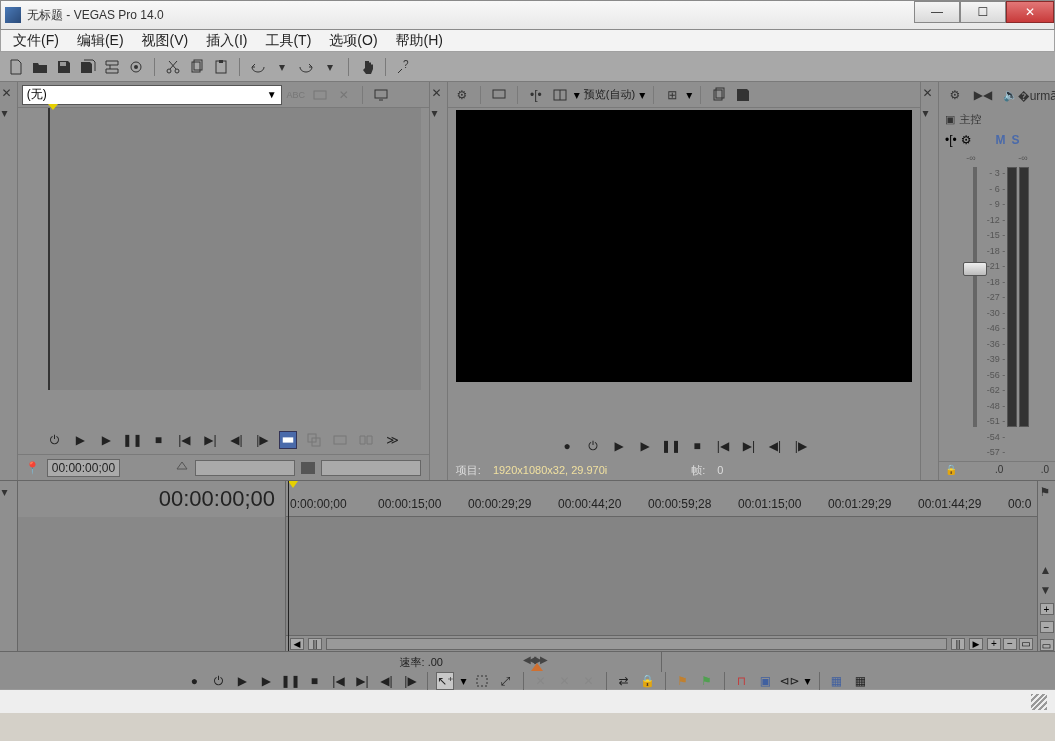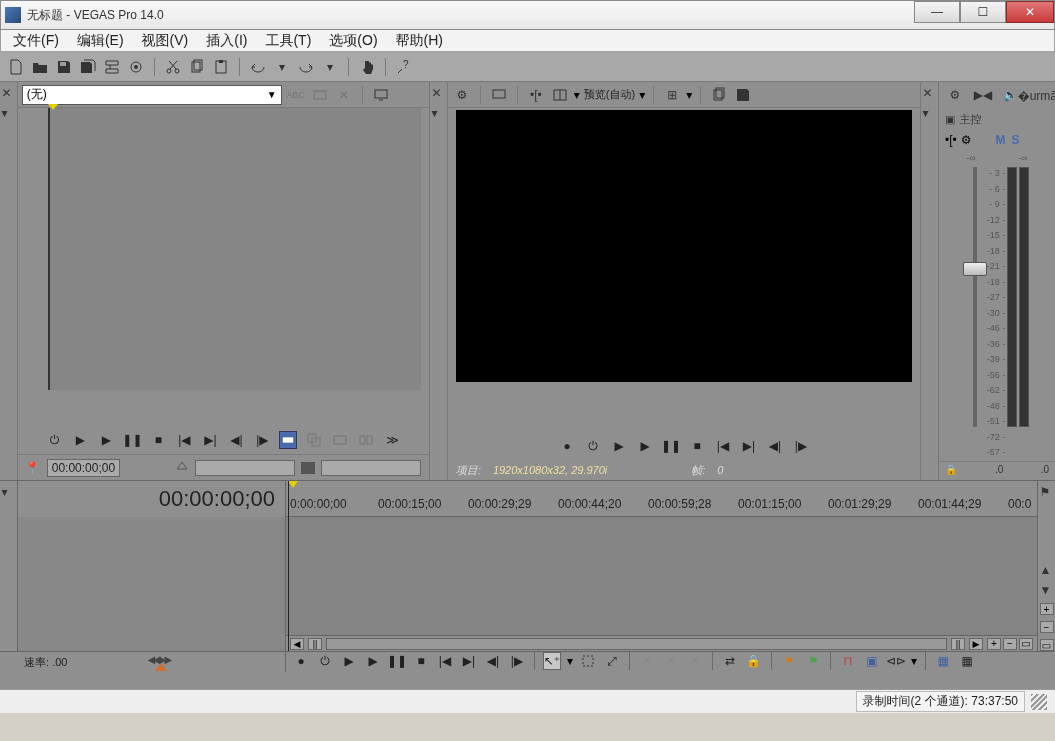--- a/index.html
+++ b/index.html
@@ -39,21 +39,21 @@
 
 .panel-body { flex:1; background:#8f8f8f; position:relative; }
 .trimmer-view { height: 282px; margin: 0 8px 0 30px; background:#868686; border-left:2px solid #333; position:relative; }
 .trimmer-view::before { content:''; position:absolute; left:-2px; top:-4px; width:0; height:0; border-left:5px solid transparent; border-right:5px solid transparent; border-top:6px solid #e6d000; }
 .preview-view { height: 272px; margin: 2px 8px; background:#000; }
 
 .transport { height: 28px; display:flex; align-items:center; justify-content:center; gap:8px; }
 .transport .tbtn { width:18px; height:18px; display:flex; align-items:center; justify-content:center; color:#222; }
 .rec-dot { color:#b03030; }
 
-.info-row { display:flex; align-items:center; padding: 2px 8px; gap:12px; font-size:11px; color:#ddd; height:20px;font-style:italic; }
+.info-row { display:flex; align-items:center; padding: 2px 8px; gap:12px; font-size:11px; color:#ddd; height:20px; }
 .info-row .val { color:#f0e0a0; }
 .info-row .dim { color:#b0a060; }
 
 .trimmer-status { height: 26px; display:flex; align-items:center; padding:0 8px; gap:6px; background:#8f8f8f; border-top:1px solid #7a7a7a;}
 .time-box { background:#aaa; border:1px solid #666; padding:1px 4px; font-size:12px; color:#222; }
 .input-box { background:#aaa; border:1px solid #666; height:16px; width:100px; }
 .thumb-ico { width:14px; height:12px; background:#555; }
 
 
 .mixer-toolbar { height:26px; display:flex; align-items:center; padding:0 6px; gap:8px; }
@@ -83,21 +83,21 @@
 .ruler-ticks { position:absolute; left:0; right:0; top:16px; display:flex; }
 .tick { position:absolute; font-size:12px; color:#222; top:0; }
 .tl-canvas { flex:1; background:#848484; }
 .tl-hscroll { height:16px; background:#8f8f8f; border-top:1px solid #666; display:flex; align-items:center; padding:0 4px; gap:4px;}
 .scroll-arrow { width:14px; height:12px; background:#aaa; border:1px solid #666; display:flex; align-items:center; justify-content:center; font-size:9px;}
 .scroll-track { flex:1; height:12px; background:#999; border:1px solid #666; }
 .zoom-grp { display:flex; gap:2px; }
 .zoom-btn { width:14px; height:12px; background:#aaa; border:1px solid #666; display:flex; align-items:center; justify-content:center; font-size:10px;}
 
 
-.rate-row { height: 26px; display:flex; align-items:flex-start; background:#8f8f8f; border-top:1px solid #666; }
+.rate-row { height: 26px; display:flex; align-items:center; background:#8f8f8f; border-top:1px solid #666;flex-direction:column; }
 .rate-left { width:268px; display:flex; align-items:center; padding:0 6px; gap:10px; border-right:1px solid #666; font-size:11px; color:#222;}
 .rate-slider { flex:1; position:relative; height:20px; }
 .rate-slider .tri { position:absolute; left:78px; bottom:1px; width:0; height:0; border-left:6px solid transparent; border-right:6px solid transparent; border-bottom:8px solid #d07030; }
 .rate-slider .handles { position:absolute; left:70px; top:2px; font-size:10px; color:#444; letter-spacing:-2px;}
 
 .tl-transport { flex:1; display:flex; align-items:center; gap:6px; padding:0 6px; }
 .tl-transport .grp-sep { width:1px; height:18px; background:#6a6a6a; margin: 0 2px;}
 .tl-transport .tbtn { width:18px; height:18px; display:flex; align-items:center; justify-content:center; color:#222; }
 .tl-transport .active { background:#c8c8c8; border:1px solid #666; }
 
@@ -403,21 +403,21 @@
             <span>-18 -</span>
             <span>-27 -</span>
           <span>-30 -</span>
             <span>-46 -</span>
             <span>-36 -</span>
           <span>-39 -</span>
             <span>-56 -</span>
             <span>-62 -</span>
           <span>-48 -</span>
             <span>-51 -</span>
-            <span>-72 -</span>
+            <span>-54 -</span>
           <span>-57 -</span>
         </div>
         <div class="meter-bar"></div>
         <div class="meter-bar"></div>
       </div>
     </div>
     <div class="mixer-bottom">
       <span class="lock-ico">🔒</span>
       <span>.0</span>
       <span>.0</span>
@@ -520,15 +520,14 @@
       <div class="tbtn">⊲⊳</div>
       <span class="sm">▾</span>
       <div class="grp-sep"></div>
       <div class="tbtn" style="color:#4060a0">▦</div>
       <div class="tbtn">▦</div>
     </div>
   </div>
 </div>
 
 <div class="statusbar">
-  <div class="status-cell">录制时间(2 个通道): 73:37:50</div>
   <div class="resize-grip"></div>
 </div>
 
 </body></html>

